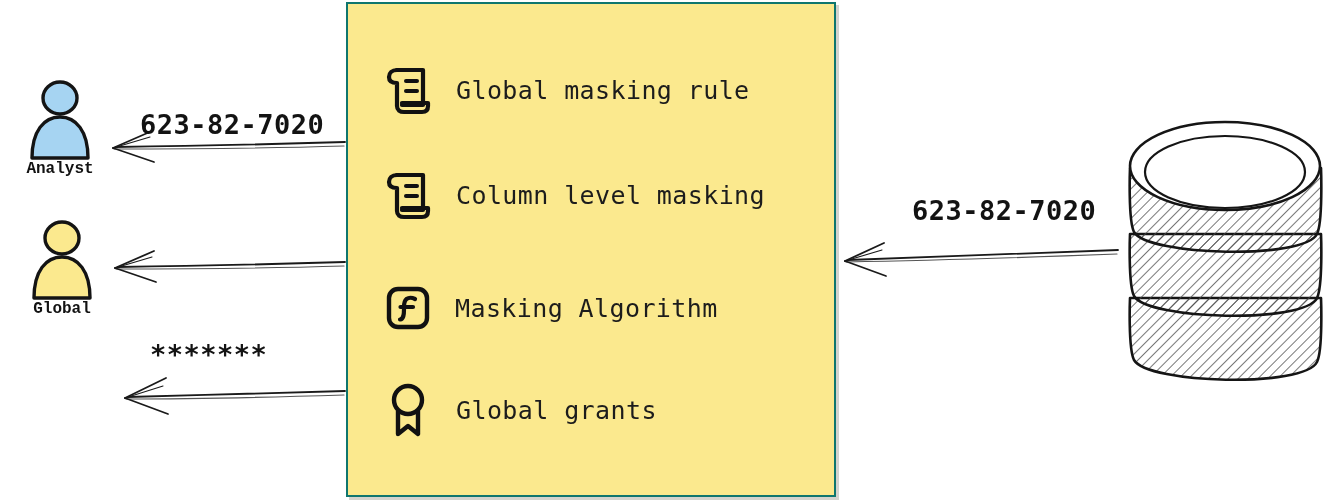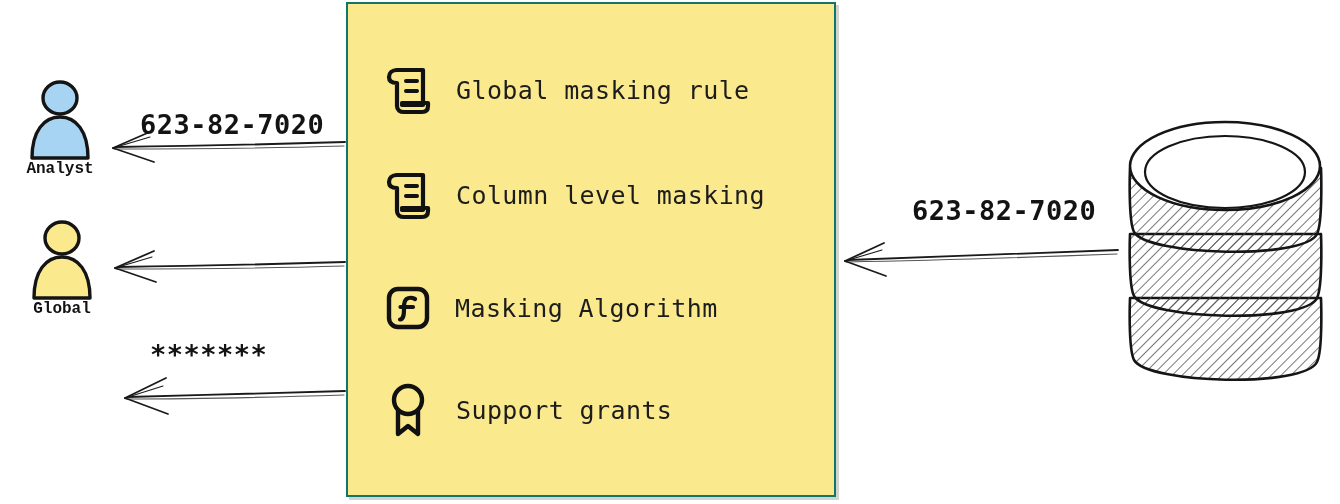--- a/index.html
+++ b/index.html
@@ -207,21 +207,21 @@
       <span class="policy-text">Masking Algorithm</span>
     </div>
 
     <div class="policy-row" id="policy-row-3">
       <span class="policy-icon">
         <svg width="46" height="56" viewBox="0 0 46 56">
           <circle cx="23" cy="18" r="14" fill="none" stroke="#111" stroke-width="4.4"></circle>
           <path d="M13,29 L13,52 L23,44 L33,52 L33,29" fill="none" stroke="#111" stroke-width="4.4" stroke-linejoin="round" stroke-linecap="round"></path>
         </svg>
       </span>
-      <span class="policy-text">Support grants</span>
+      <span class="policy-text">Global grants</span>
     </div>
 
   </div>
 
   <div id="database">
     <svg width="215" height="285" viewBox="0 0 215 285">
       <defs>
         <pattern id="hatch" width="7" height="7" patternTransform="rotate(45)" patternUnits="userSpaceOnUse">
           <line x1="0" y1="0" x2="0" y2="7" stroke="#4a4a4a" stroke-width="1.5"></line>
         </pattern>

